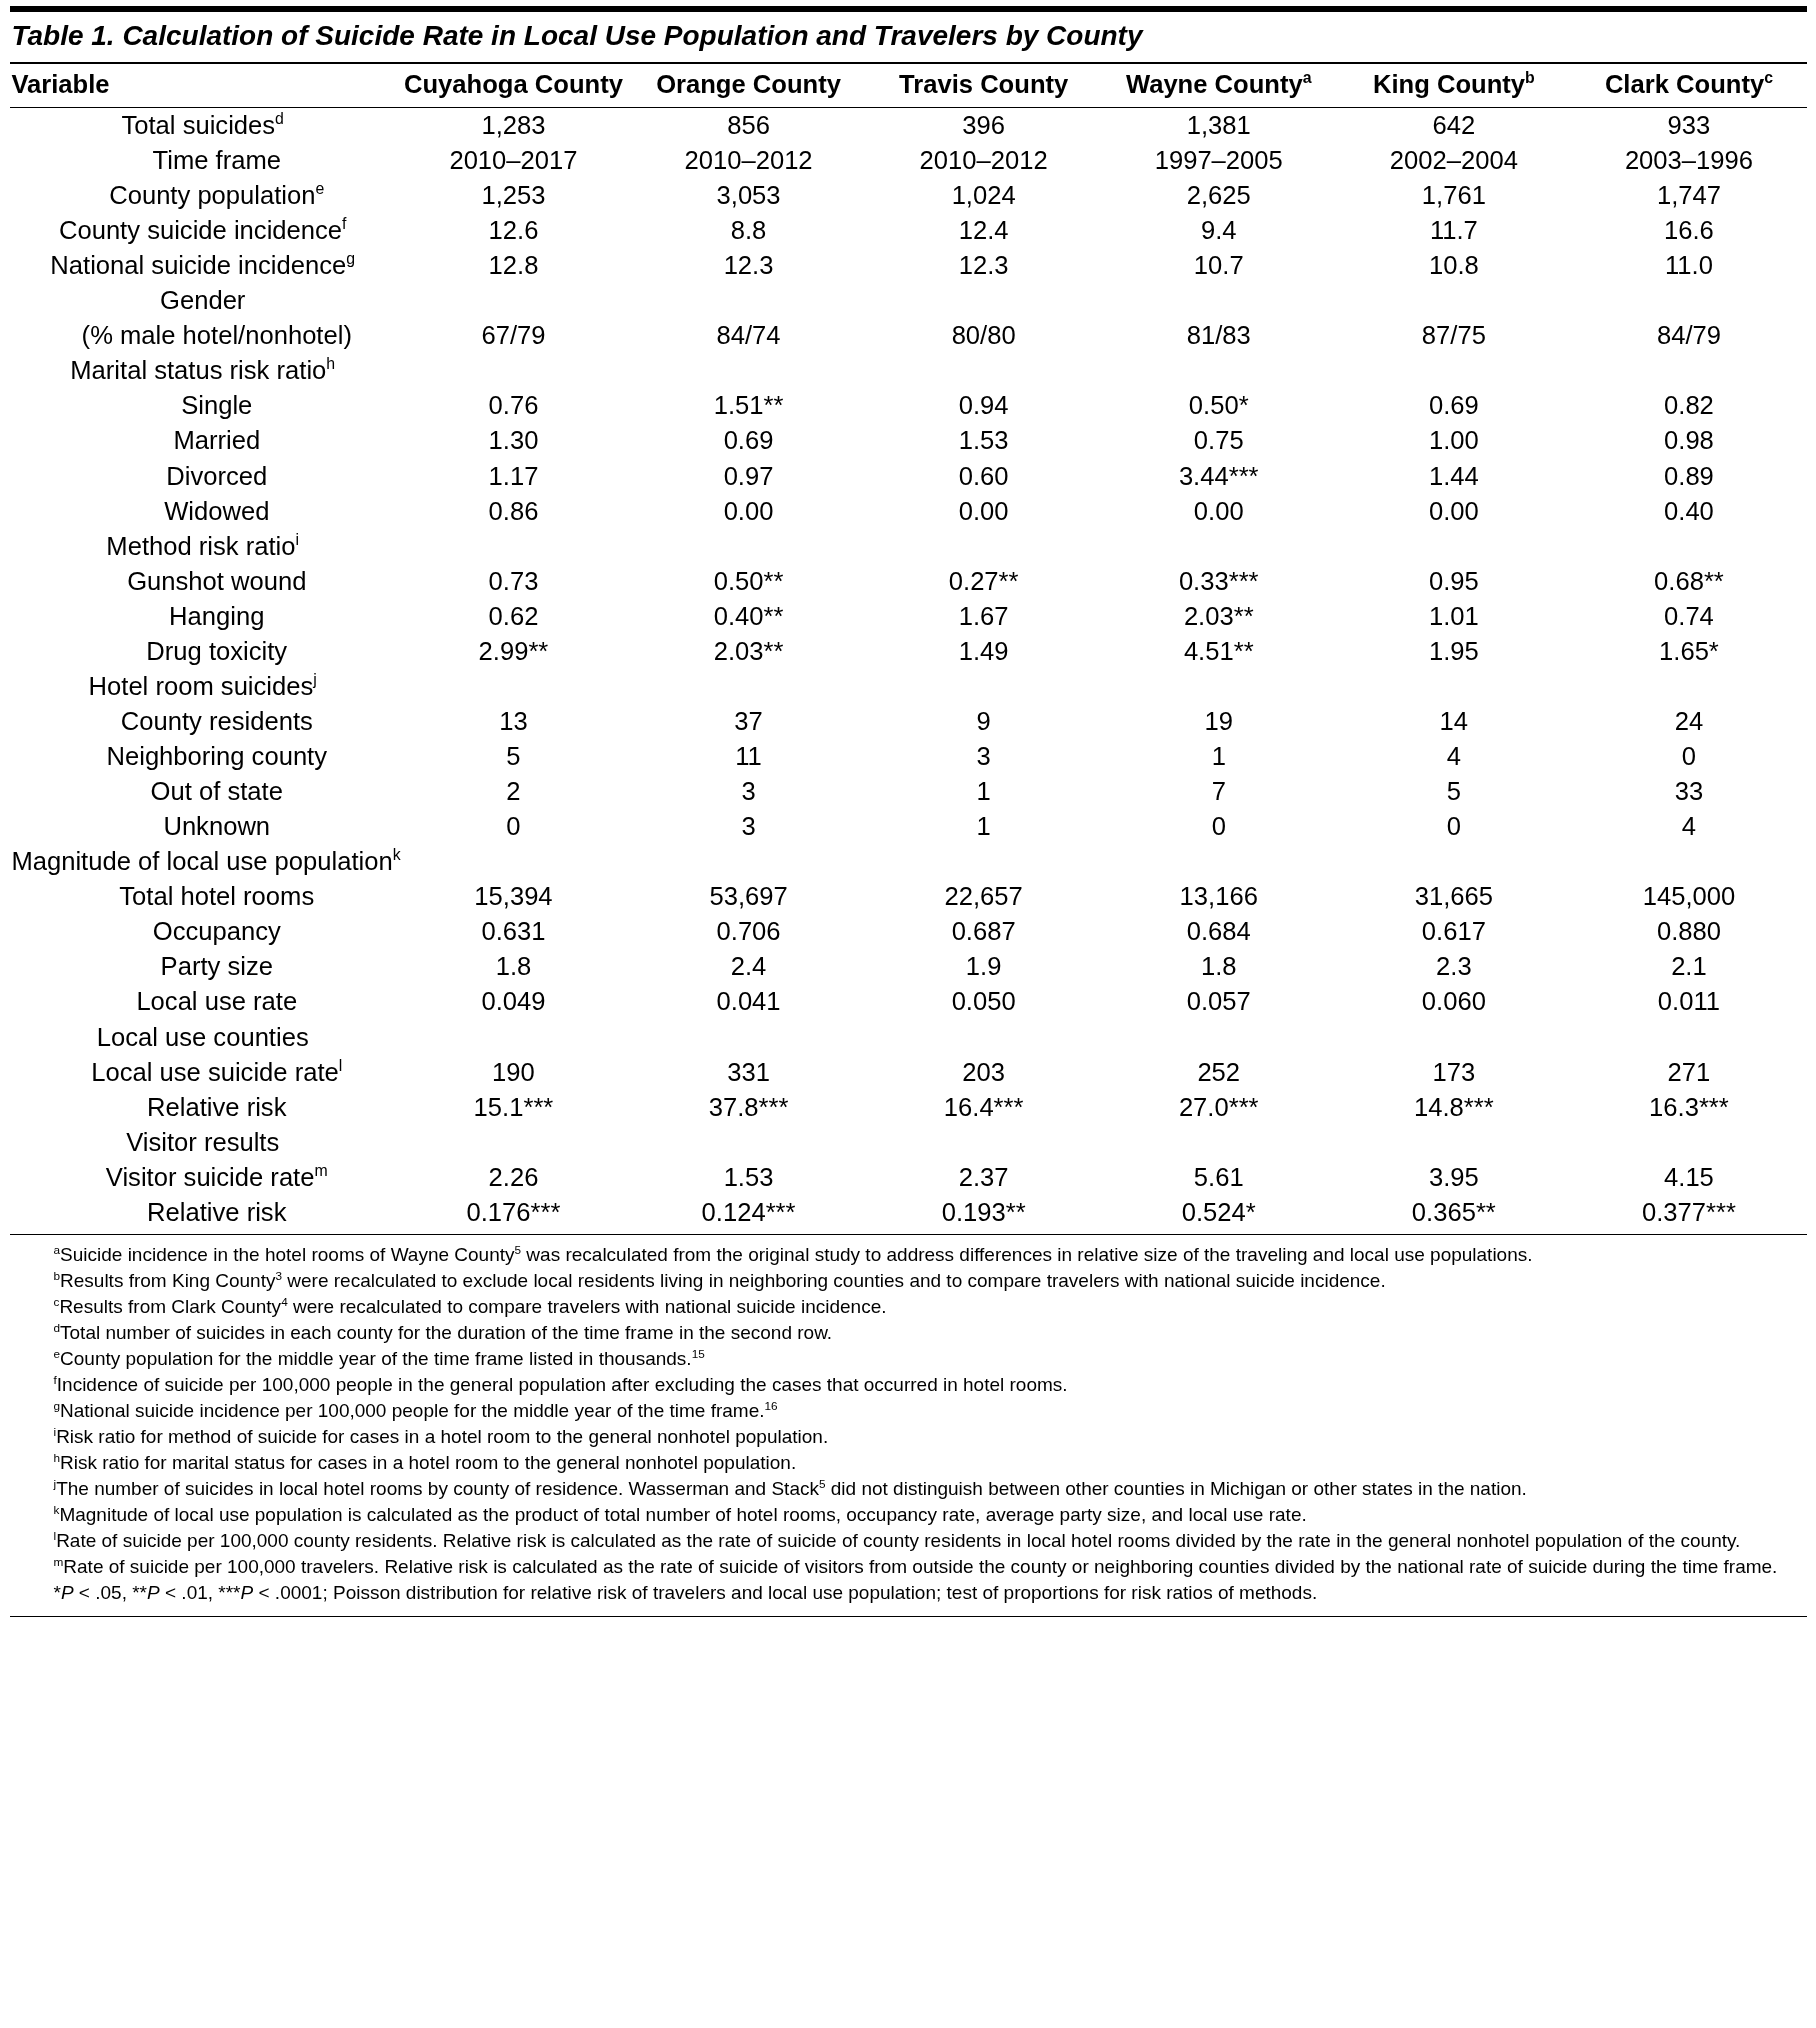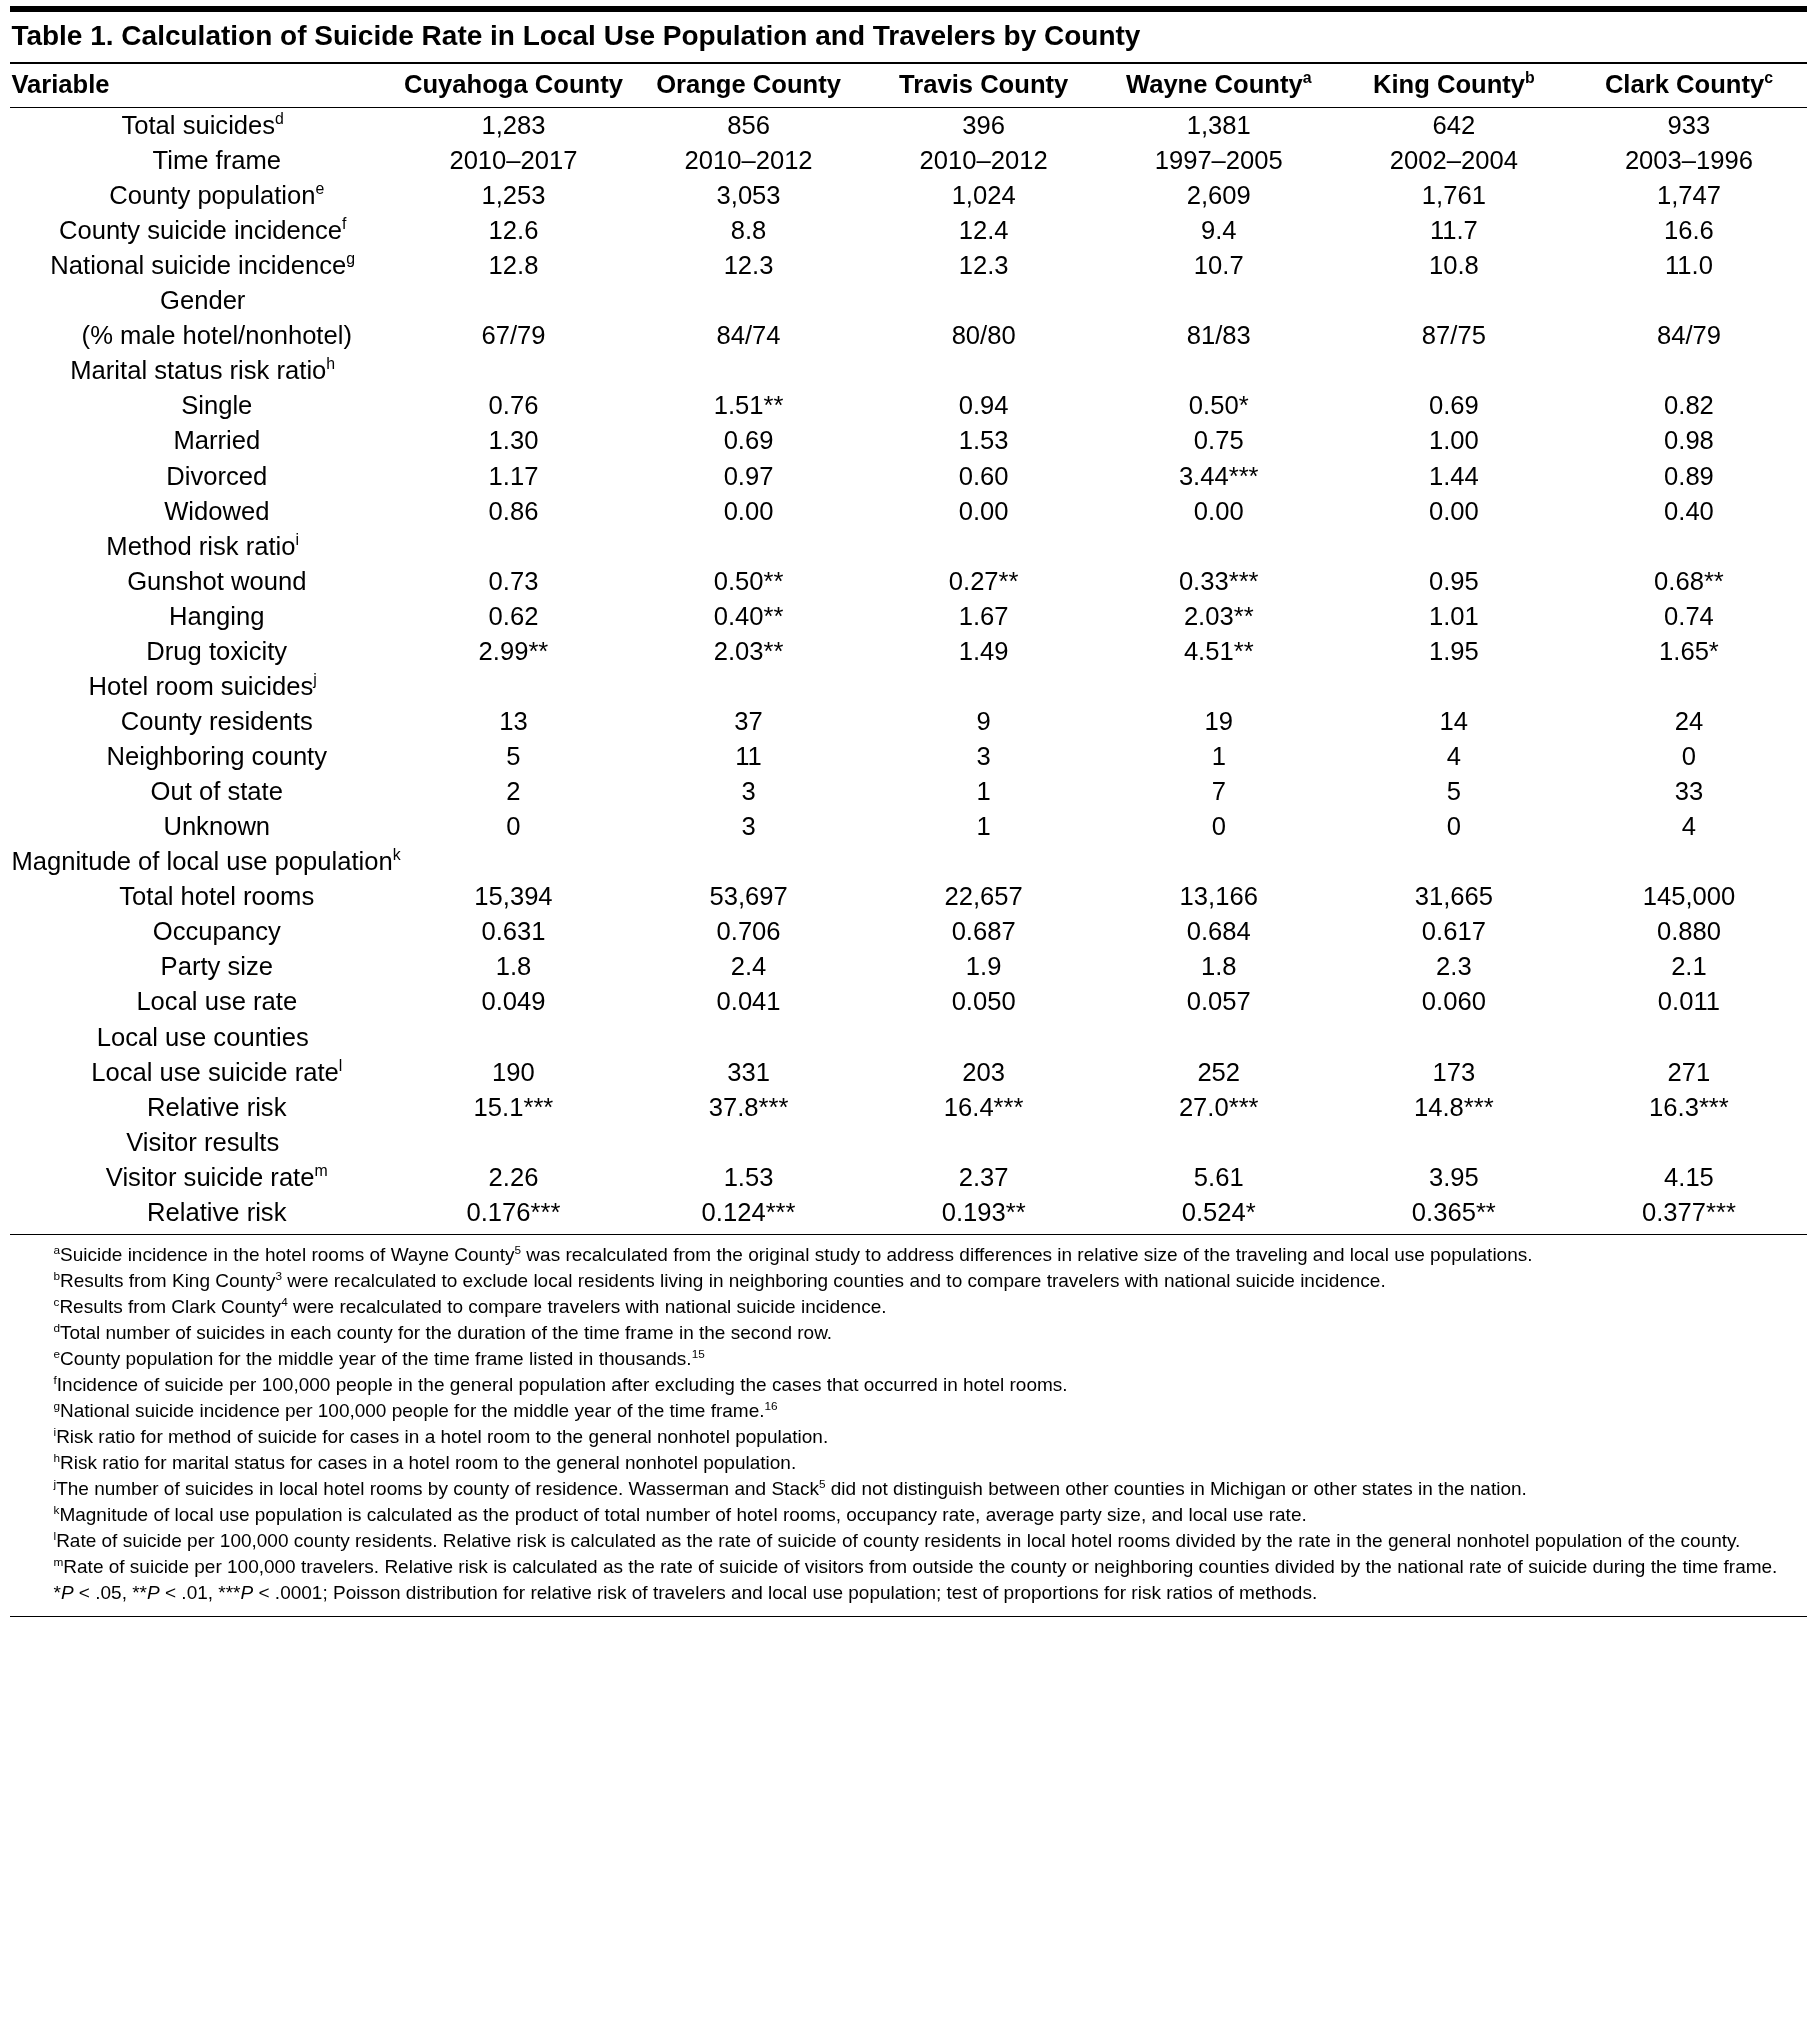--- a/index.html
+++ b/index.html
@@ -4,21 +4,21 @@
 <style>
   * { box-sizing: border-box; }
   html, body { margin: 0; padding: 0; background: #ffffff; }
   body {
     width: 1816px;
     color: #000;
     font-family: "Liberation Sans", "DejaVu Sans", sans-serif;
     padding: 5.7px 9.5px 9.5px 9.5px;
   }
   .top-rule    { border-top: 6.6px solid #000; }
-  .title       { font-size: 28px; font-weight: bold; padding: 8.5px 1.9px 9.5px 1.9px; letter-spacing: 0; }
+  .title       { font-size: 28px; font-weight: bold; padding: 8.5px 1.9px 9.5px 1.9px; letter-spacing: 0; font-style: italic; }
   .title-rule  { border-top: 2.8px solid #000; }
   table {
     width: 100%;
     border-collapse: collapse;
     table-layout: fixed;
     font-size: 25.6px;
   }
   thead th {
     font-weight: bold;
     text-align: center;
@@ -95,21 +95,21 @@
           <td class="num-col">2010–2012</td>
           <td class="num-col">1997–2005</td>
           <td class="num-col">2002–2004</td>
           <td class="num-col">2003–1996</td>
         </tr>
         <tr>
           <td class="var-col indent-1">County population<sup>e</sup></td>
           <td class="num-col">1,253</td>
           <td class="num-col">3,053</td>
           <td class="num-col">1,024</td>
-          <td class="num-col">2,609</td>
+          <td class="num-col">2,625</td>
           <td class="num-col">1,761</td>
           <td class="num-col">1,747</td>
         </tr>
         <tr>
           <td class="var-col">County suicide incidence<sup>f</sup></td>
           <td class="num-col">12.6</td>
           <td class="num-col">8.8</td>
           <td class="num-col">12.4</td>
           <td class="num-col">9.4</td>
           <td class="num-col">11.7</td>

